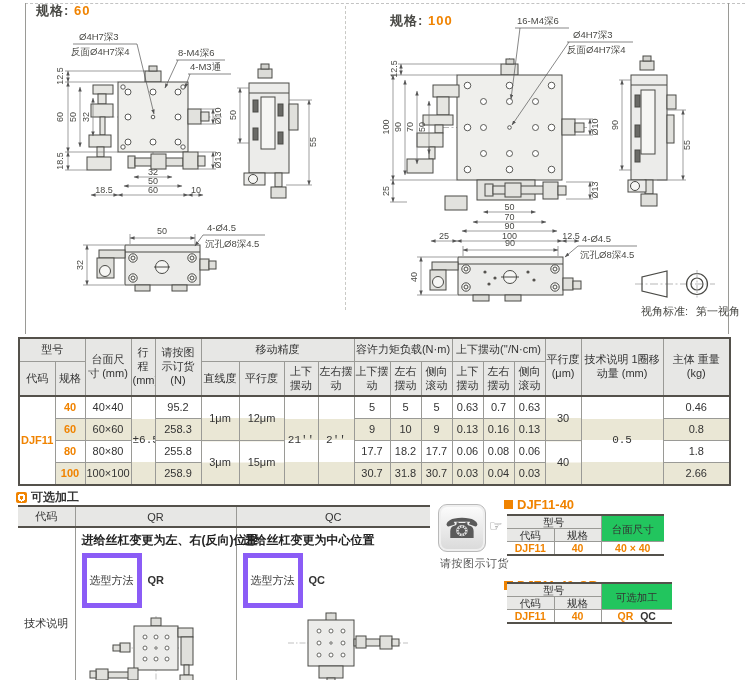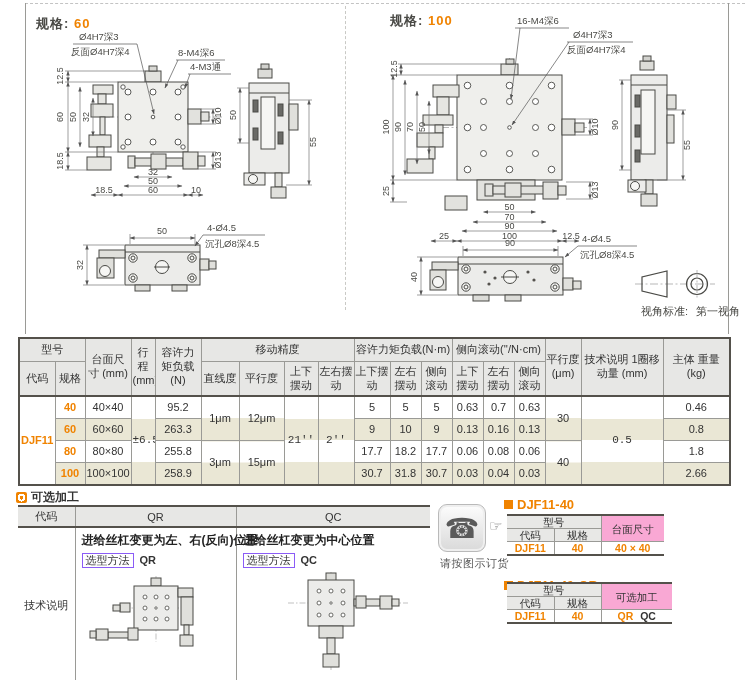--- a/index.html
+++ b/index.html
@@ -37,50 +37,50 @@
   table.opt{border-collapse:collapse;table-layout:fixed;width:412px;font-size:11px;}
   .opt th,.opt td{border:1px solid #9a9a96;}
   .opt th:first-child,.opt td:first-child{border-left:0;}
   .opt th:last-child,.opt td:last-child{border-right:0;}
   .opt thead th{background:#E7E7E5;font-weight:normal;height:17px;border-top:2px solid #54514B;
                 border-bottom:2px solid #54514B;}
   .opt tbody td{height:146px;vertical-align:top;padding:4px 6px;border-bottom:2px solid #54514B;background:#fff;}
   .opt td.tech{vertical-align:middle;text-align:center;padding:0;}
   .opt-desc{font-size:12px;font-weight:bold;color:#222;white-space:nowrap;}
   .opt-method{margin-top:4px;font-size:11px;}
-  .method-box{border:1px solid #8b5cf6;padding:0 3px;display:inline-block;line-height:13px;font-family:Liberation Serif, serif;}
+  .method-box{border:5px solid #8b5cf6;padding:16px 3px;display:inline-block;line-height:13px;font-family:Liberation Serif, serif;}
   .opt-method b{margin-left:3px;}
   .mini{display:block;margin:2px auto 0;}
 
   
   .phone-box{width:46px;height:46px;border-radius:9px;border:1px solid #b9b9b9;
              background:linear-gradient(180deg,#fdfdfd,#d9d9d9);box-shadow:inset 0 0 0 2px #efefef;
              display:flex;align-items:center;justify-content:center;font-size:28px;color:#5a5a5a;}
   .hand{font-size:15px;color:#777;}
   .order-note{font-size:11px;color:#555;letter-spacing:0.5px;}
   .ex-title{font-size:13px;font-weight:bold;color:#F08300;display:flex;align-items:center;gap:4px;}
   .ex-sq{width:9px;height:9px;background:#F08300;display:inline-block;}
   table.ex{border-collapse:collapse;table-layout:fixed;font-size:10.5px;}
   .ex th,.ex td{border:1px solid #9a9a96;text-align:center;height:12px;padding:0;line-height:12px;}
   .ex th:first-child,.ex td:first-child{border-left:0;}
   .ex th:last-child,.ex td:last-child{border-right:0;}
   .ex thead tr:first-child th{border-top:2px solid #54514B;}
   .ex th{background:#E8E8E6;font-weight:normal;color:#333;}
-  .ex th.wh{background:#f9a8d4;}
+  .ex th.wh{background:#22c55e;}
   .ex tbody td{border-top:1.5px solid #54514B;border-bottom:2px solid #54514B;background:#fff;}
 </style>
 </head>
 <body>
 
 <div class="abs hline-dash" style="left:25px;top:3px;width:720px;"></div>
 <div class="abs vline" style="left:25px;top:3px;height:331px;"></div>
 <div class="abs vline" style="left:728px;top:3px;height:331px;"></div>
 <div class="abs vline-dash" style="left:345px;top:6px;height:304px;"></div>
 
-<div class="abs sec-label" style="left:36px;top:15px;">
+<div class="abs sec-label" style="left:36px;top:2px;">
   <span>规格:</span>
   <span class="val">60</span>
 </div>
 <div class="abs sec-label" style="left:390px;top:12px;">
   <span>规格:</span>
   <span class="val">100</span>
 </div>
 
 <svg class="abs" style="left:25px;top:0;" width="320" height="335" viewBox="0 0 320 335">
   <defs>
@@ -461,24 +461,24 @@
       <col style="width:31px">
       <col style="width:36px">
     <col style="width:82px">
       <col style="width:67px">
   </colgroup>
   <thead>
     <tr>
       <th colspan="2">型号</th>
       <th rowspan="2">台面尺寸 (mm)</th>
       <th rowspan="2">行程 (mm)</th>
-      <th rowspan="2">容许力矩负载 (N)</th>
+      <th rowspan="2">请按图示订货 (N)</th>
       <th colspan="4">移动精度</th>
       <th colspan="3">容许力矩负载(N·m)</th>
-      <th colspan="3">侧向滚动(''/N·cm)</th>
+      <th colspan="3">上下摆动(''/N·cm)</th>
       <th rowspan="2">平行度 (μm)</th>
       <th rowspan="2">技术说明 1圈移动量 (mm)</th>
       <th rowspan="2">主体 重量 (kg)</th>
     </tr>
     <tr>
       <th>代码</th>
       <th>规格</th>
       <th>直线度</th>
       <th>平行度</th>
       <th>上下摆动</th>
@@ -508,21 +508,21 @@
       <td>0.63</td>
       <td>0.7</td>
       <td>0.63</td>
       <td rowspan="2" class="sp2">30</td>
       <td rowspan="4" class="sp4">0.5</td>
       <td>0.46</td>
     </tr>
     <tr class="alt">
       <td class="orange">60</td>
       <td>60×60</td>
-      <td>263.3</td>
+      <td>258.3</td>
       <td>9</td>
       <td>10</td>
       <td>9</td>
       <td>0.13</td>
       <td>0.16</td>
       <td>0.13</td>
       <td>0.8</td>
     </tr>
     <tr>
       <td class="orange">80</td>

